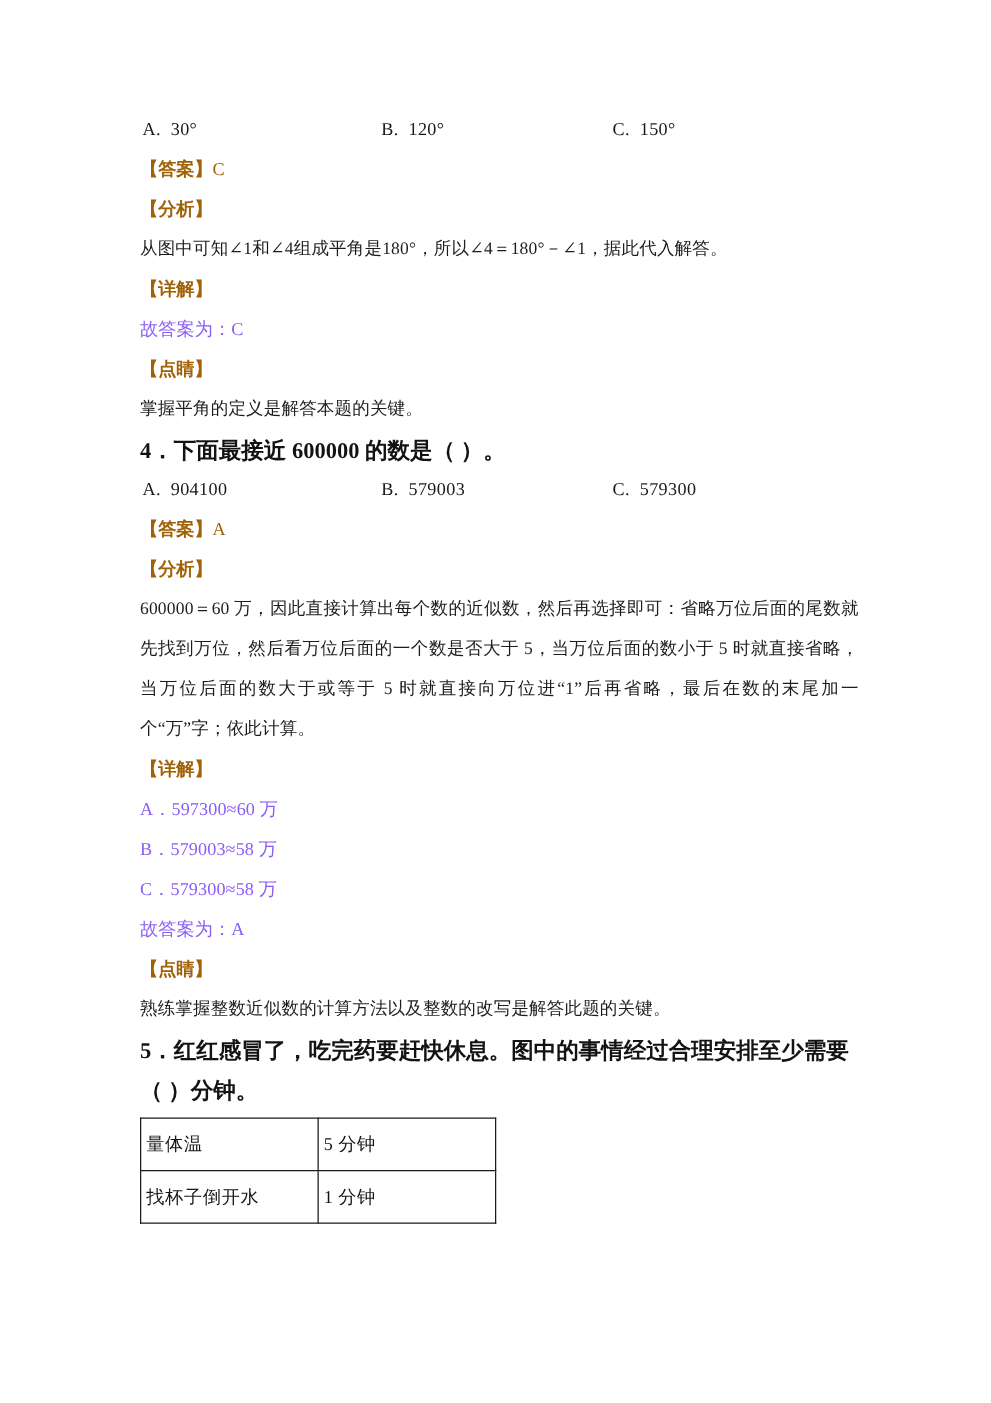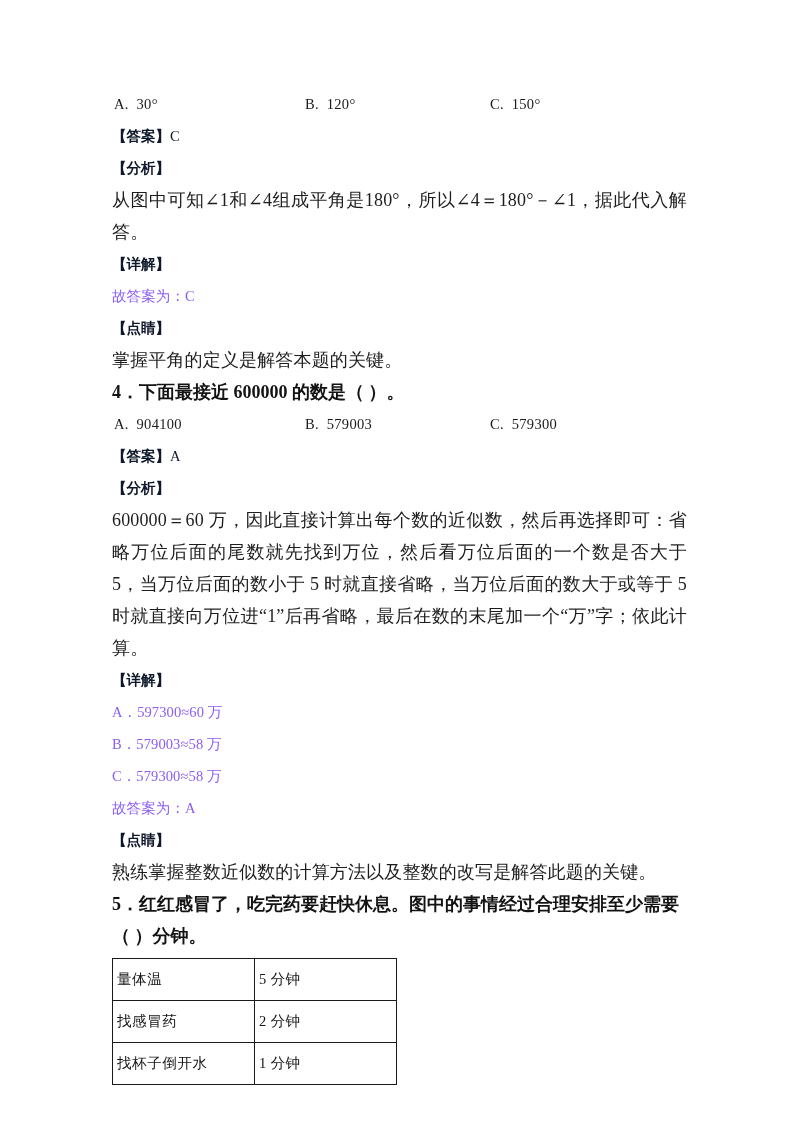--- a/index.html
+++ b/index.html
@@ -32,32 +32,32 @@
 
   
   .line {
     font-size: 14.5px;
     line-height: 32px;
     letter-spacing: 0.1px;
     color: #8b5cf6;
     white-space: pre-wrap;
   }
   .para {
-    font-size: 18px;
+    font-size: 14px;
     line-height: 32px;
     letter-spacing: 0.15px;
     color: #1d1d1d;
     text-align: justify;
     text-justify: inter-character;
   }
   .tag {
     font-size: 14.5px;
     line-height: 32px;
     font-weight: bold;
-    color: #0f172a;
+    color: #a16207;
   }
   .tag .ansval {
     font-weight: normal;
     font-family: "Liberation Serif", "DejaVu Serif", serif;
     letter-spacing: 0.3px;
   }
   .qhead {
     font-size: 18px;
     line-height: 32px;
     font-weight: bold;
@@ -157,24 +157,20 @@
     <div class="qhead">5．红红感冒了，吃完药要赶快休息。图中的事情经过合理安排至少需要（     ）分钟。</div>
 
     <div class="sched-wrap">
       <table class="sched">
         <tbody>
           <tr>
             <td class="task">量体温</td>
             <td class="dur">5 分钟</td>
           </tr>
           <tr>
-            <td class="task">找感冒药</td>
-            <td class="dur">2 分钟</td>
-          </tr>
-          <tr>
             <td class="task">找杯子倒开水</td>
             <td class="dur">1 分钟</td>
           </tr>
         </tbody>
       </table>
     </div>
 
   </div>
 </div>
 

